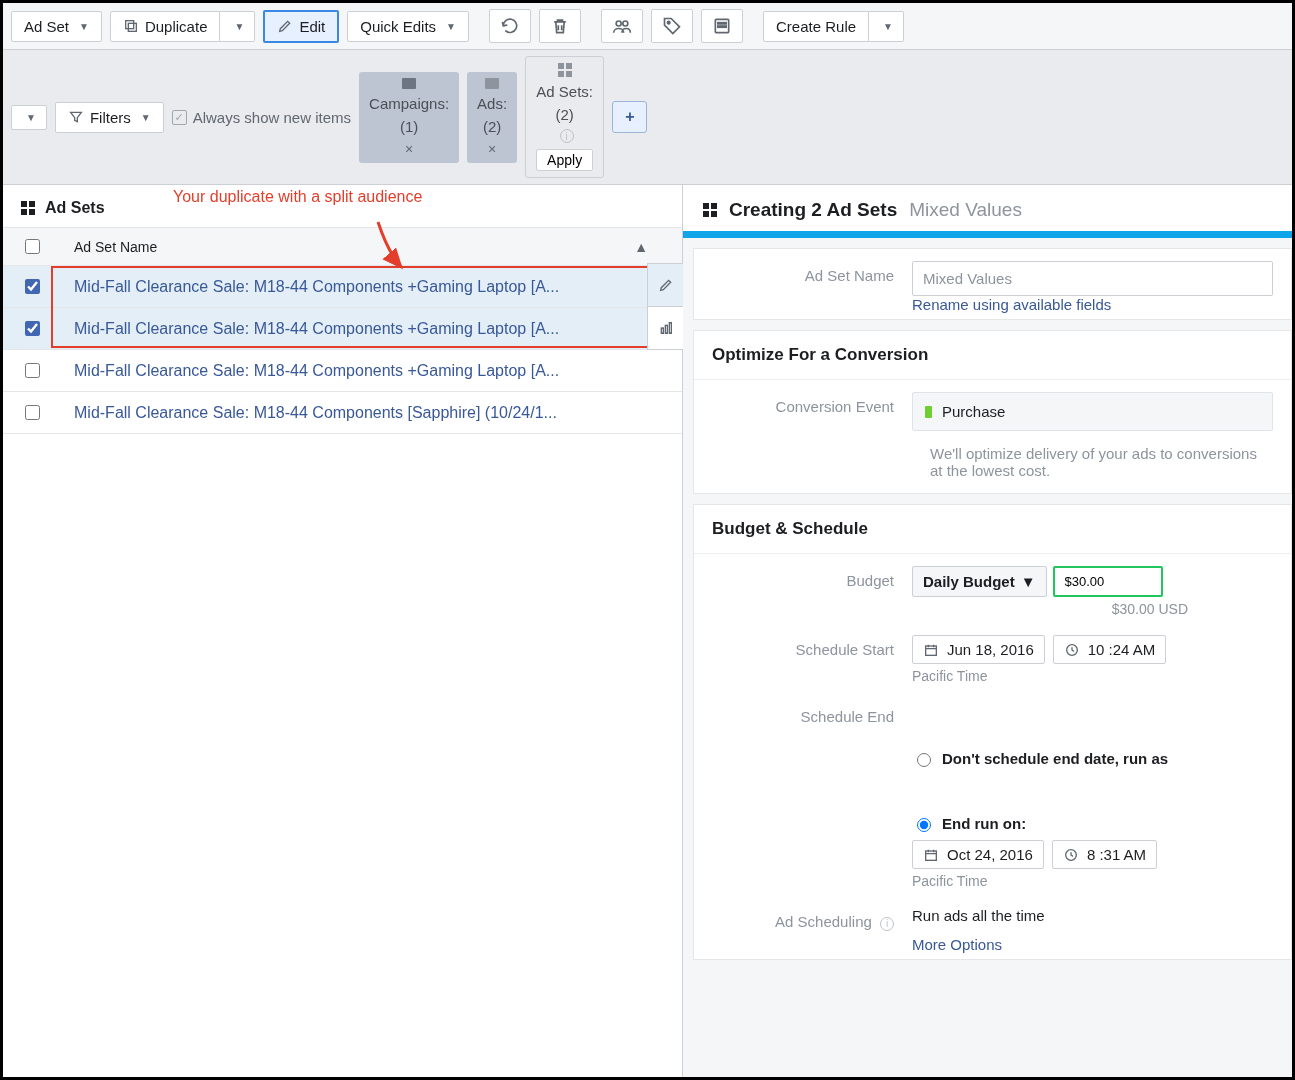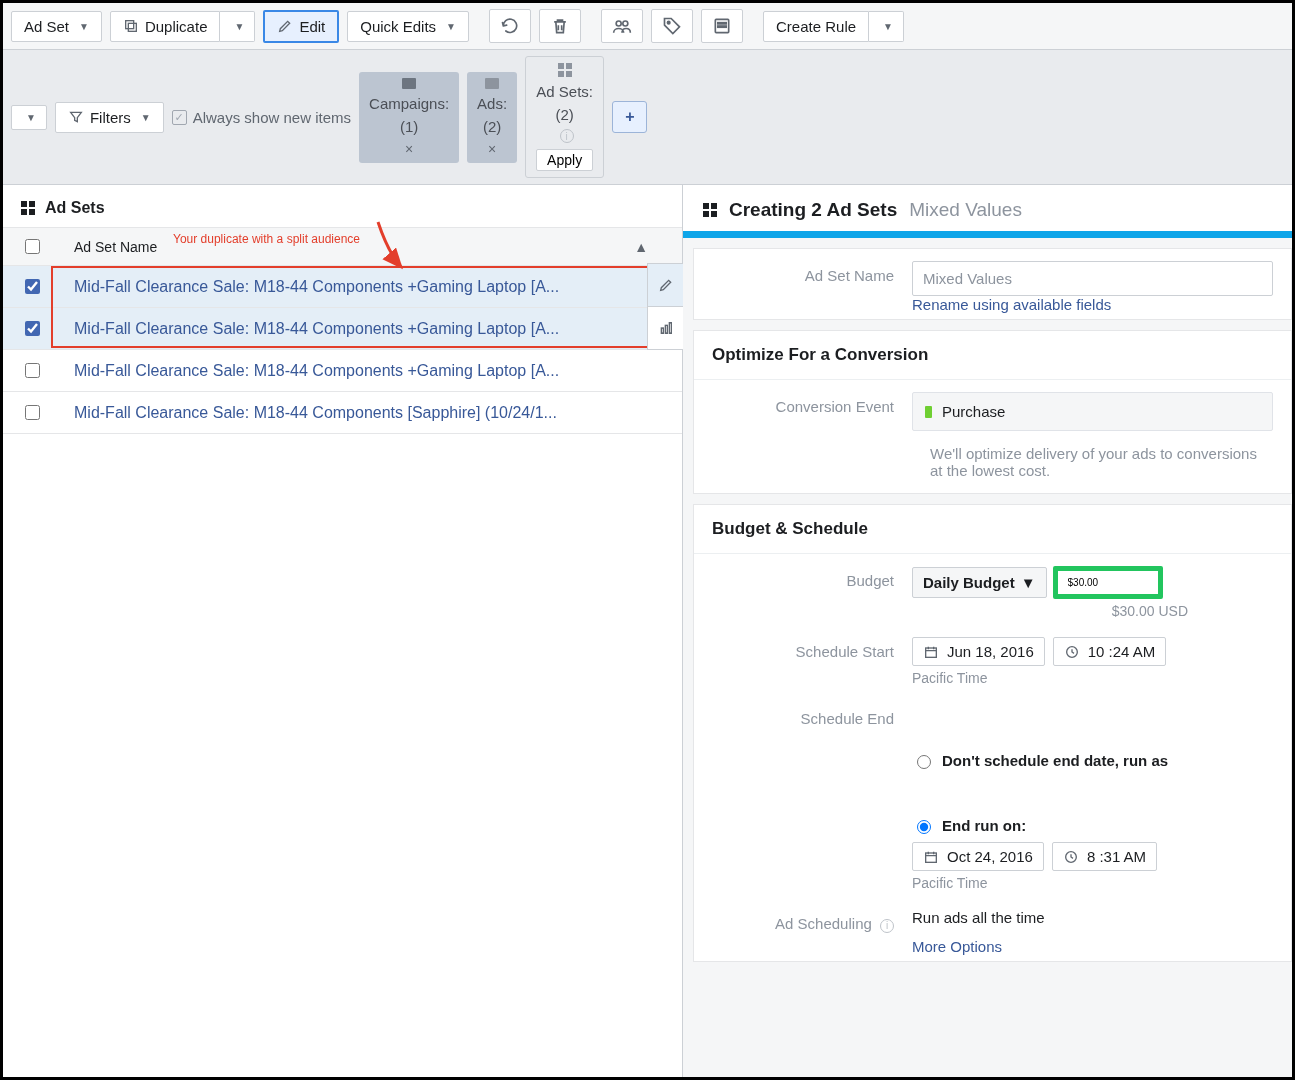--- a/index.html
+++ b/index.html
@@ -185,25 +185,24 @@
     cursor: pointer;
     margin-bottom: -1px;
   }
   .hot-tab.active { background: #e4eef7; }
   
   .anno {
     position: absolute;
     left: 170px;
     top: 3px;
     color: #e33e2b;
-    font-size: 12px;
+    font-size: 16px;
     font-weight: 500;
     z-index: 5;
     pointer-events: none;
-    margin-top: 44px;
   }
   .anno-arrow {
     position: absolute;
     left: 370px;
     top: 32px;
     z-index: 5;
     pointer-events: none;
   }
   .panel-head {
     display: flex;
@@ -276,22 +275,22 @@
   .sub {
     color: #8d949e; font-size: 14px; margin-top: 4px;
   }
   .select-btn {
     display:inline-flex; align-items:center; gap:6px;
     border:1px solid #ccd0d5; border-radius:2px;
     padding:6px 10px; font-size:15px; background:#f5f6f7;
     cursor:pointer; font-weight:600;
   }
   .inline-input {
-    border:5px solid #22c55e; border-radius:2px;
-    padding:6px 10px; font-size:10px; background:#fff;
+    border:2px solid #22c55e; border-radius:2px;
+    padding:6px 10px; font-size:13px; background:#fff;
   }
   .right-align { text-align:right; padding-right:4px; }
   .radio-row { display:flex; align-items:center; gap:8px; margin-bottom:8px; font-size:15px;margin-top:48px; }
   .radio { width:14px; height:14px; }
   .date-box {
     display:inline-flex; align-items:center; gap:8px;
     border:1px solid #ccd0d5; border-radius:2px;
     padding:5px 10px; font-size:15px; background:#fff;
     cursor:pointer;
   }

